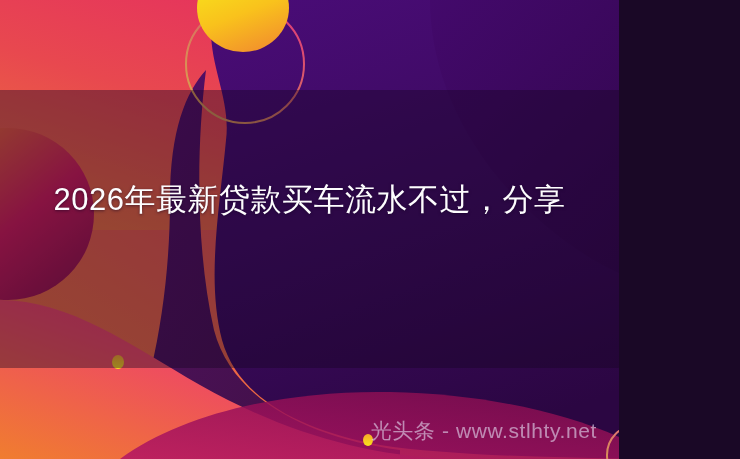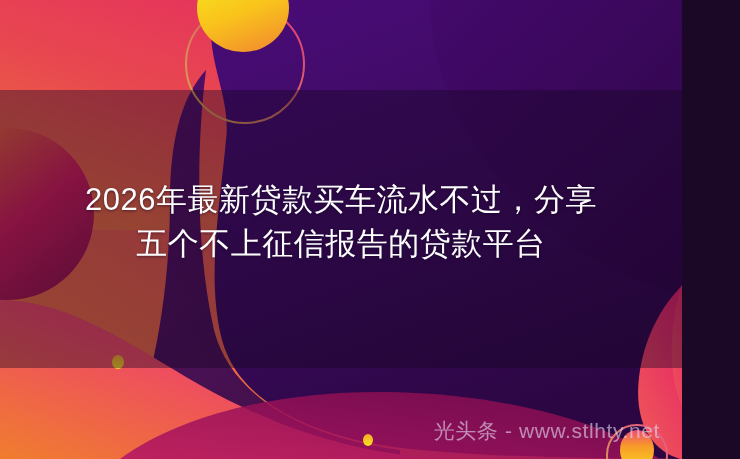--- a/index.html
+++ b/index.html
@@ -5,21 +5,21 @@
 <style>
   * { margin:0; padding:0; box-sizing:border-box; }
   html, body {
     width:740px; height:459px;
     background:#1a0826;
     font-family:"Liberation Sans", sans-serif;
     overflow:hidden;
   }
   .cover {
     position:relative;
-    width:682px; height:459px;
+    width:619px; height:459px;
     overflow:hidden;
     background:#3a0a58;
   }
   .cover svg.bg {
     position:absolute; inset:0;
     width:740px; height:459px;
     display:block;
   }
   
   .band {
@@ -164,18 +164,17 @@
     <ellipse cx="637" cy="450" rx="17" ry="20" fill="url(#gEgg)"></ellipse>
 
     <ellipse cx="118" cy="362" rx="6" ry="7" fill="url(#gDot)"></ellipse>
     <ellipse cx="368" cy="440" rx="5" ry="6" fill="url(#gDot)"></ellipse>
   </svg>
 
   <div class="band"></div>
 
   <div class="title-wrap">
     <span class="title-line">2026年最新贷款买车流水不过，分享</span>
-    <span class="title-line">五个不上征信报告的贷款平台</span>
   </div>
 
   <div class="watermark">光头条 - www.stlhty.net</div>
 
 </div>
 
 </body></html>

